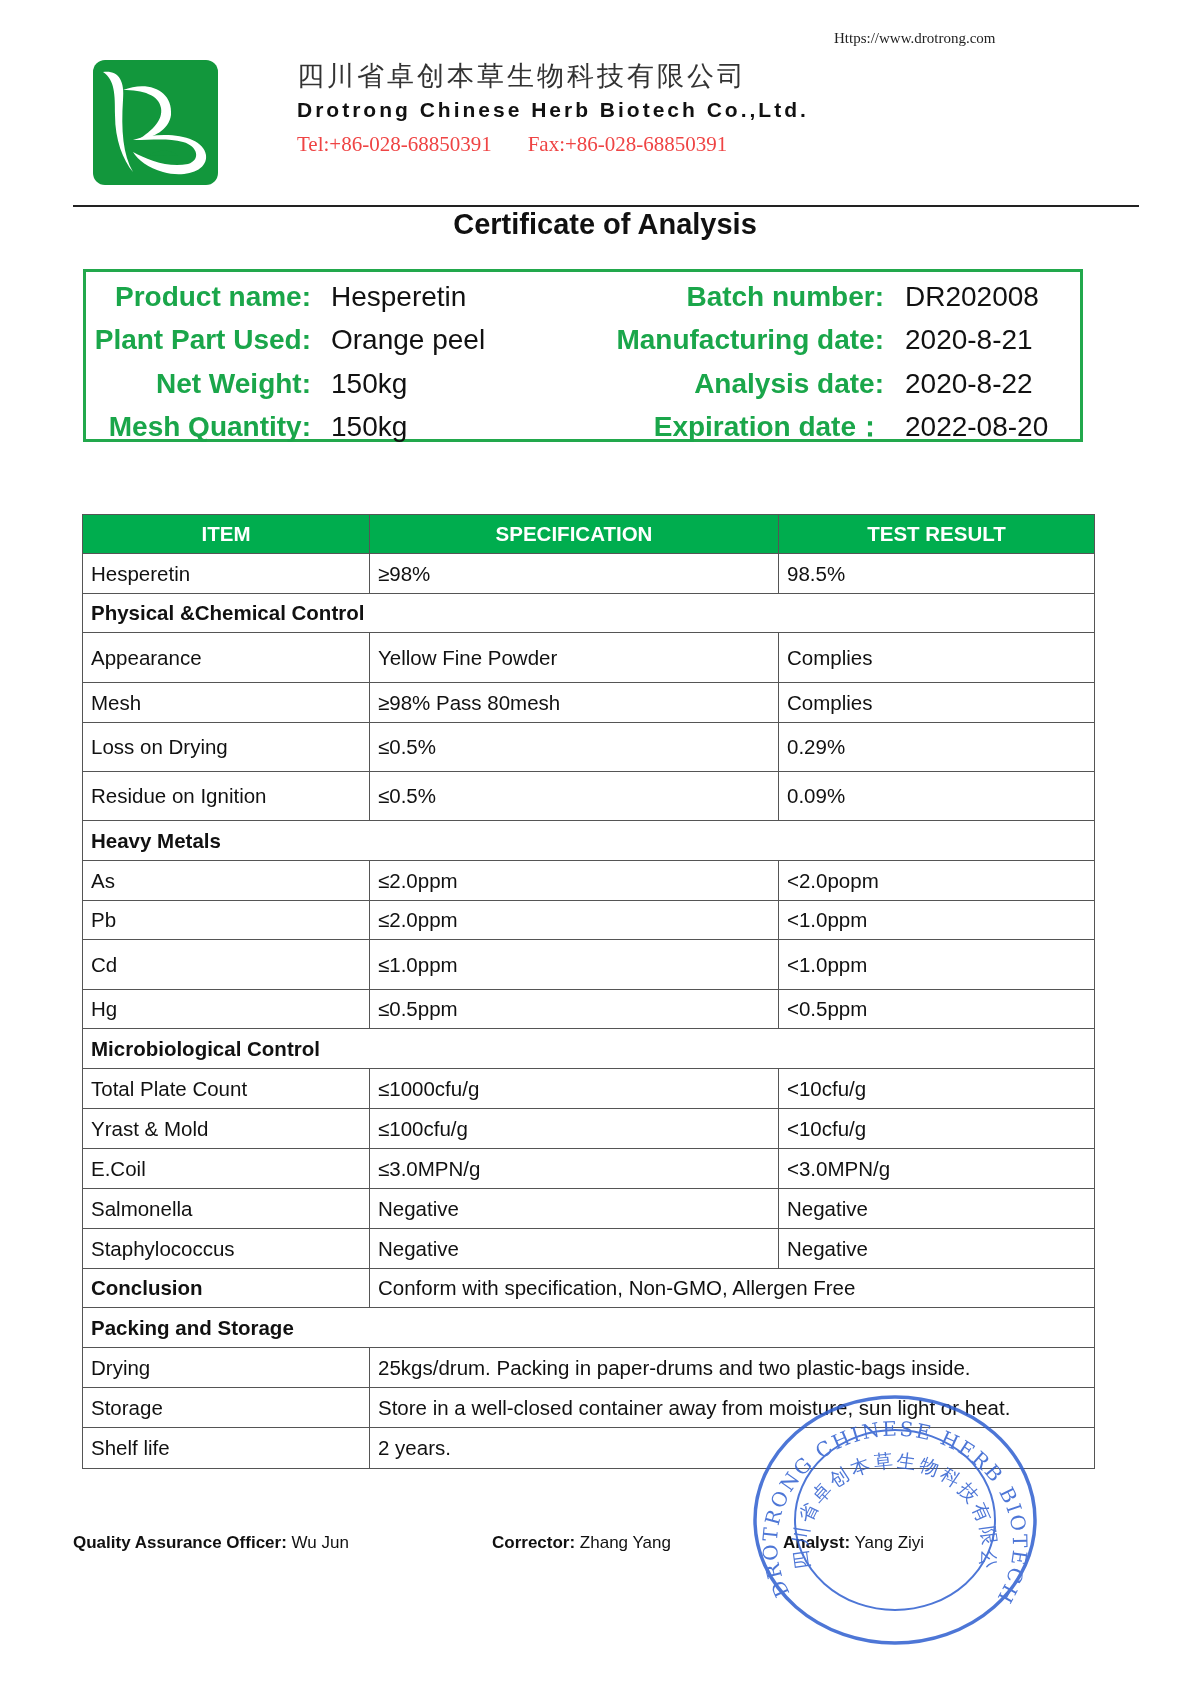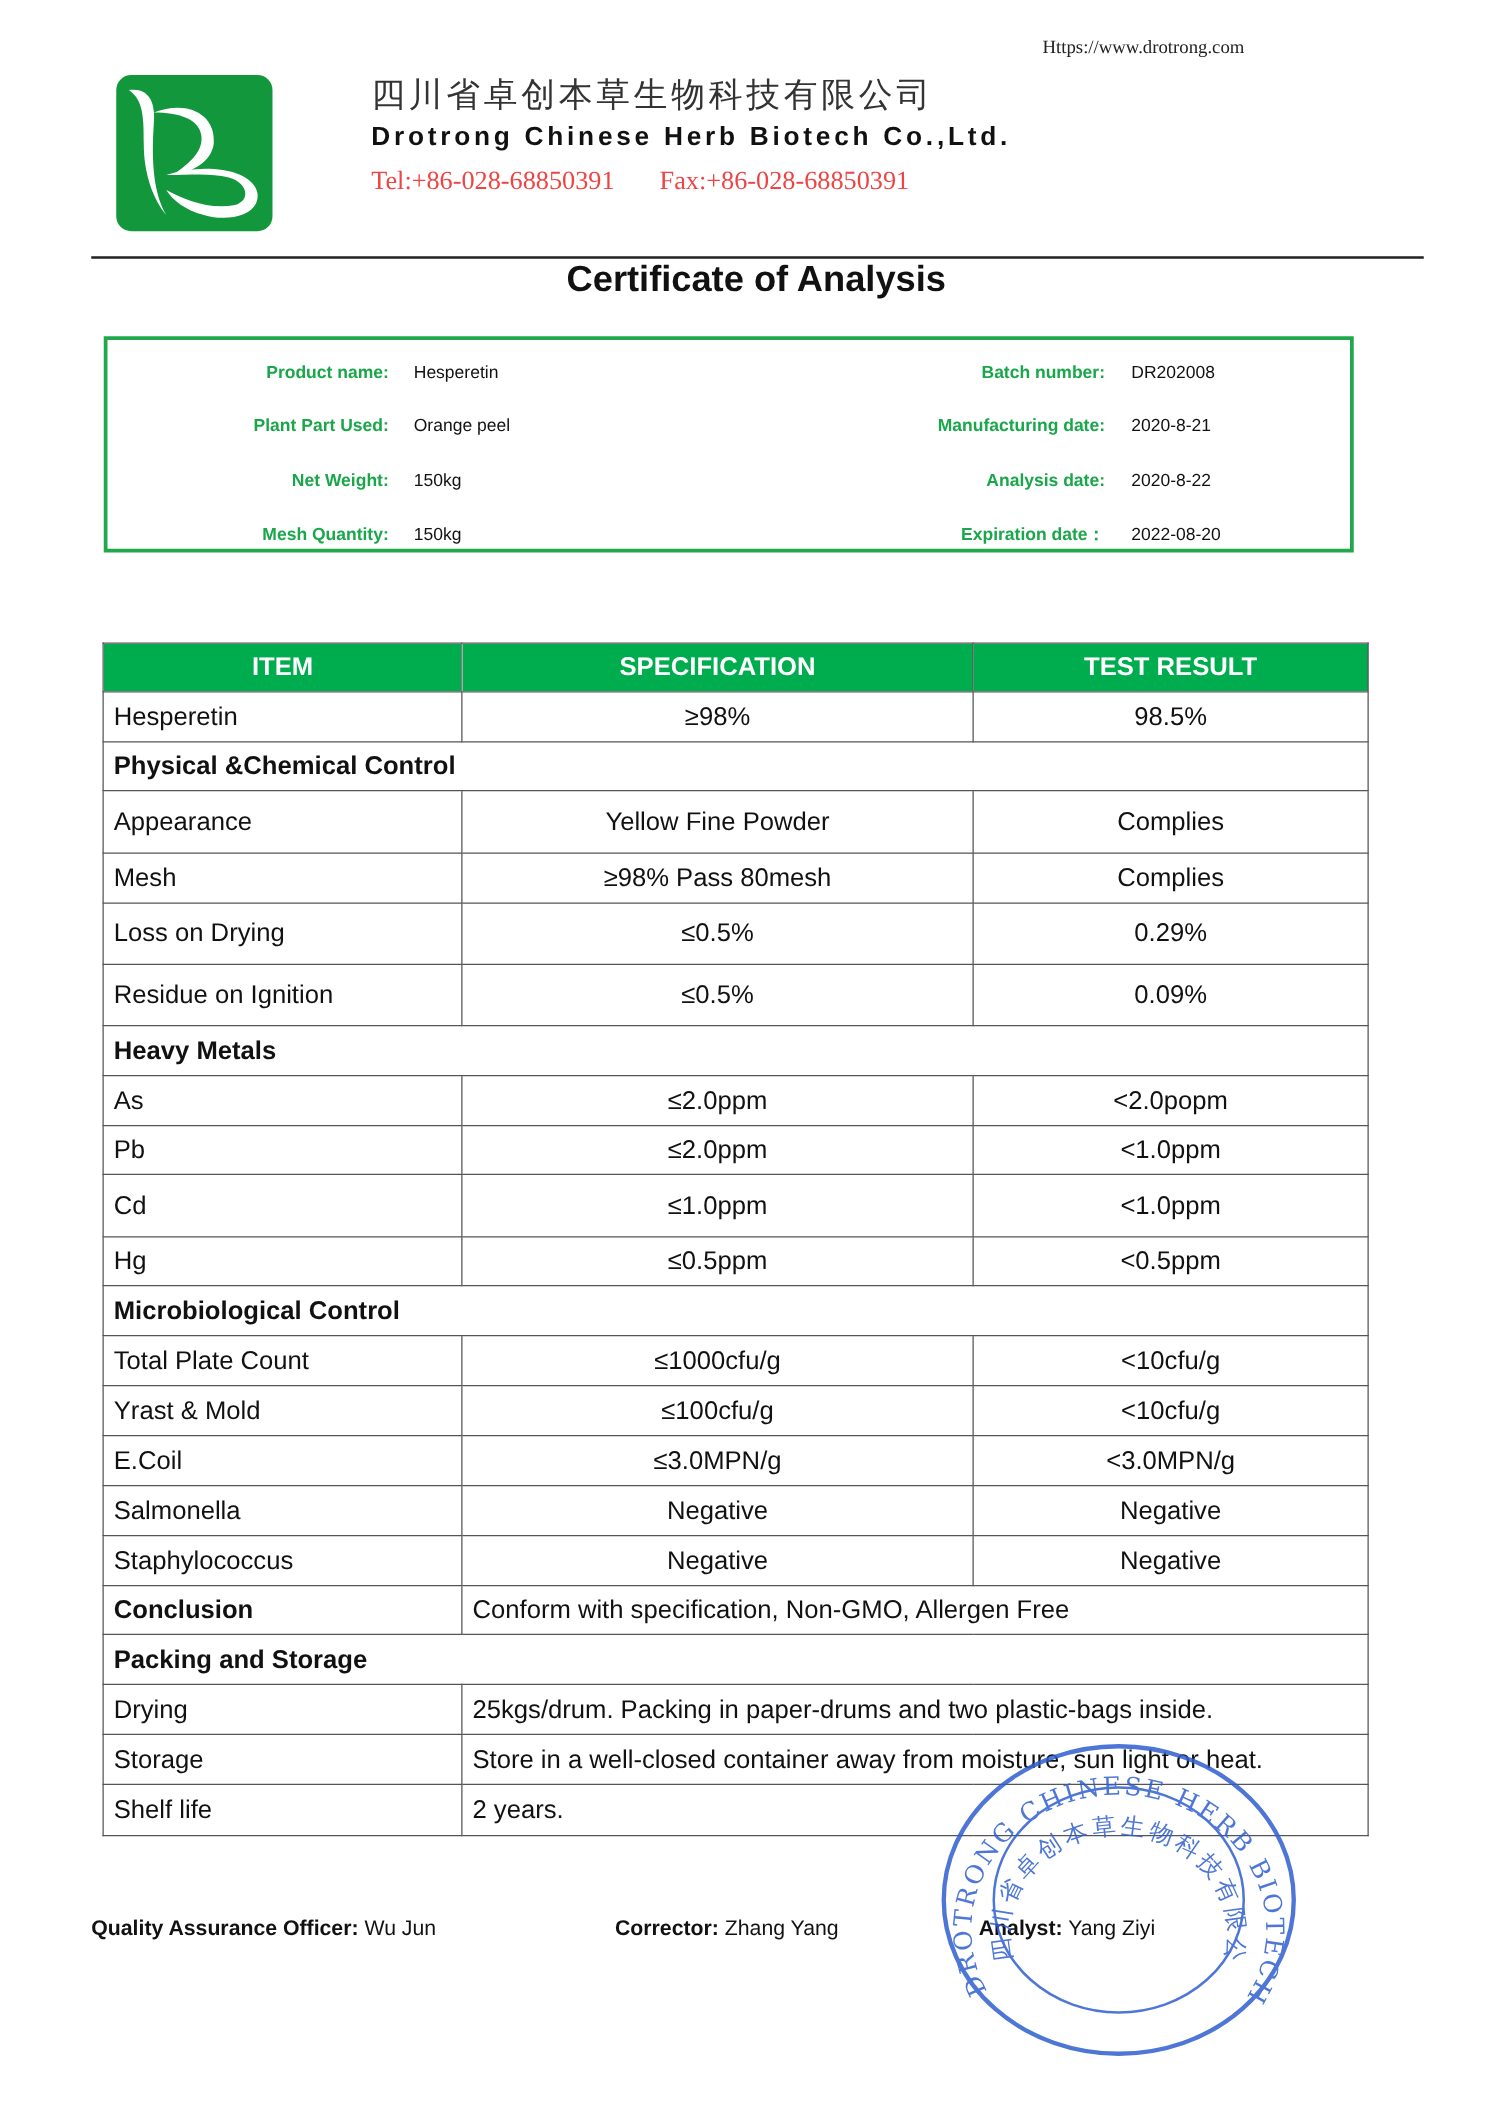--- a/index.html
+++ b/index.html
@@ -12,29 +12,29 @@
   #website { left:834px; top:30px; font-family:"Liberation Serif", serif; font-size:15px; color:#222; }
   #cn-name { left:297px; top:58px; font-family:"DejaVu Serif", serif; font-size:27px; color:#333; letter-spacing:3px; font-weight:300; }
   #en-name { left:297px; top:98px; font-size:21px; font-weight:bold; letter-spacing:3px; color:#111; }
   #contact { left:297px; top:132px; font-family:"Liberation Serif", serif; font-size:21px; color:#ef4444; word-spacing:0; }
   #contact span.gap { display:inline-block; width:36px; }
   #rule { left:73px; top:205px; width:1066px; height:2px; background:#222; }
   #title { left:0; width:1210px; top:208px; text-align:center; font-size:29px; font-weight:bold; color:#111; }
 
   
   #infobox { left:83px; top:269px; width:1000px; height:173px; border:3px solid #22a84c; box-sizing:border-box; }
-  .info-row { position:absolute; height:30px; line-height:30px; font-size:14px; }
+  .info-row { position:absolute; height:30px; line-height:30px; font-size:28px; }
   .info-label { position:absolute; text-align:right; color:#1aa64a; font-weight:bold; white-space:nowrap; }
   .info-value { position:absolute; color:#111; white-space:nowrap; }
 
   
   #coa-table { left:82px; top:514px; width:1012px; border-collapse:collapse; table-layout:fixed; font-size:20.5px; }
   #coa-table td, #coa-table th { border:1.5px solid #555; padding:0 8px; overflow:hidden; white-space:nowrap; }
   #coa-table th { background:#00ad4e; color:#fff; font-weight:bold; height:38px; text-align:center; font-size:20.5px; }
-  #coa-table td.c { text-align:center; }
+  #coa-table td.c { }
   #coa-table td.section { font-weight:bold; }
 
   
   .sig { position:absolute; top:1533px; font-size:17px; white-space:nowrap; color:#111; }
   .sig b { font-weight:bold; }
 
   
   #stamp { left:750px; top:1393px; width:290px; height:255px; pointer-events:none; opacity:0.85; }
 </style>
 </head>

